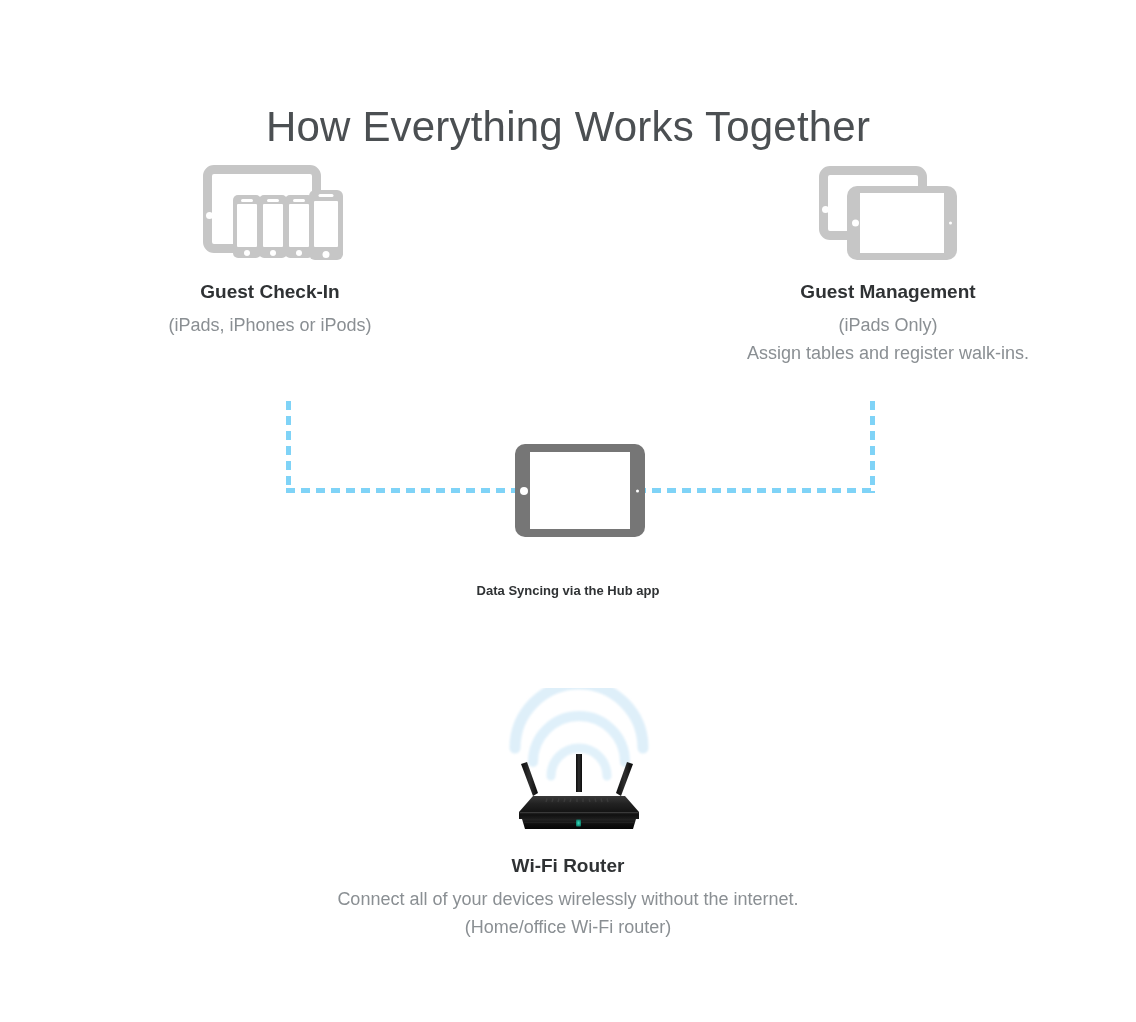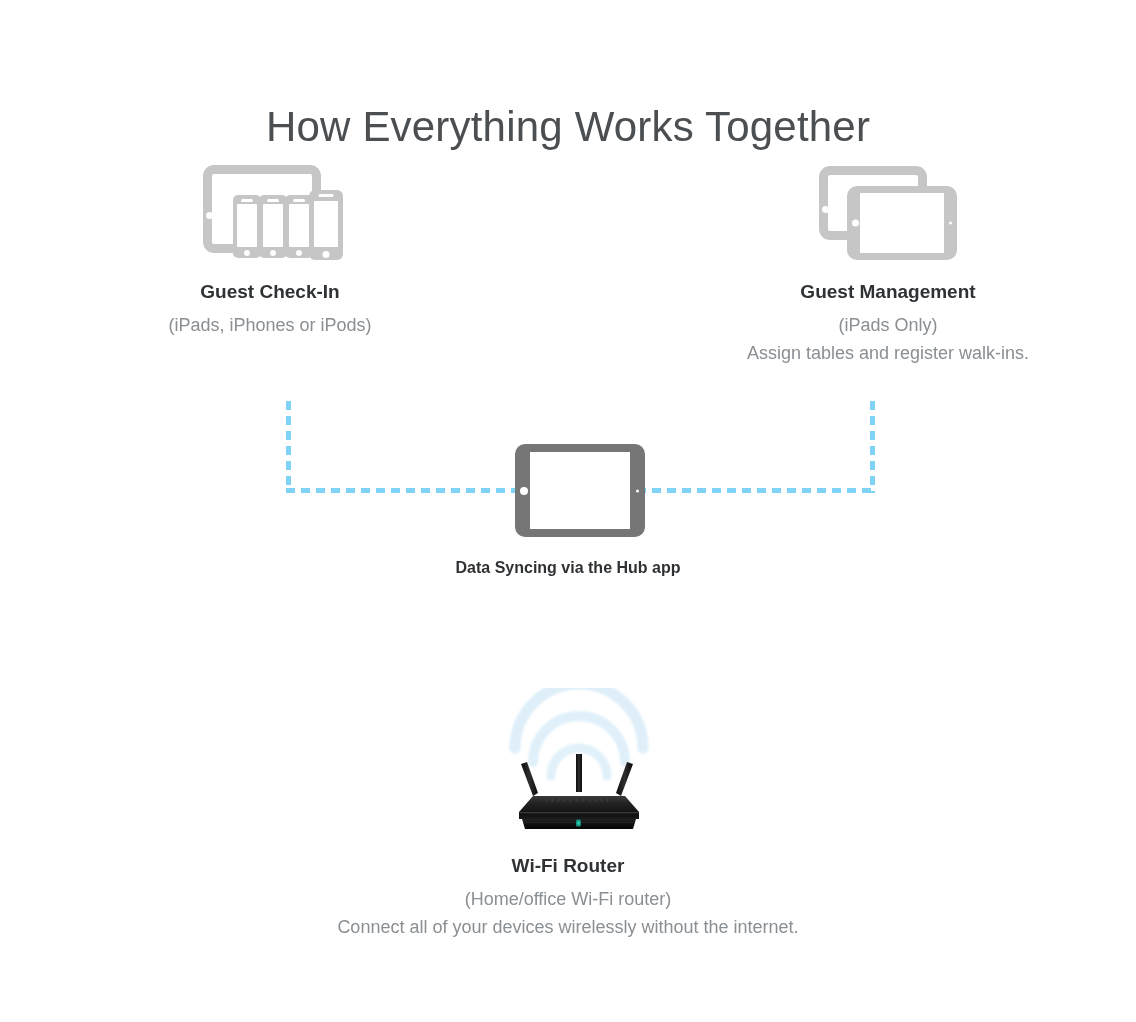--- a/index.html
+++ b/index.html
@@ -185,21 +185,21 @@
   .hub-pad .cam {
     position: absolute; right: 6px; top: 50%;
     transform: translateY(-50%);
     width: 3px; height: 3px; border-radius: 50%;
     background: #ffffff;
   }
 
   .hub-caption {
     position: absolute; left: 0; top: 557px; width: 1136px;
   }
-  .hub-caption .c-title { font-size: 16px; }
+  .hub-caption .c-title { font-size: 13px; margin-top: 25px; }
 
   
   .router-zone {
     position: absolute; left: 0; top: 688px; width: 1136px; height: 150px;
   }
   .router-art { position: absolute; left: 497px; top: 0; width: 164px; height: 148px; }
 
   .router-caption {
     position: absolute; left: 0; top: 853px; width: 1136px; text-align: center;
   }
@@ -354,17 +354,17 @@
         <path d="M23 124.5 L141 124.5" stroke="#4a4a4a" stroke-width="0.9" opacity="0.6"></path>
         <path d="M26 134.5 L138 134.5" stroke="#313131" stroke-width="0.8" opacity="0.55"></path>
 
         <rect x="79" y="131.5" width="5" height="7" rx="1" fill="url(#ledGlow)"></rect>
       </svg>
     </div>
   </div>
 
   <div class="router-caption caption">
     <p class="c-title">Wi-Fi Router</p>
+    <p class="c-line">Connect all of your devices wirelessly without the internet.</p>
     <p class="c-line">(Home/office Wi-Fi router)</p>
-    <p class="c-line">Connect all of your devices wirelessly without the internet.</p>
   </div>
 
 </div>
 
 </body></html>

